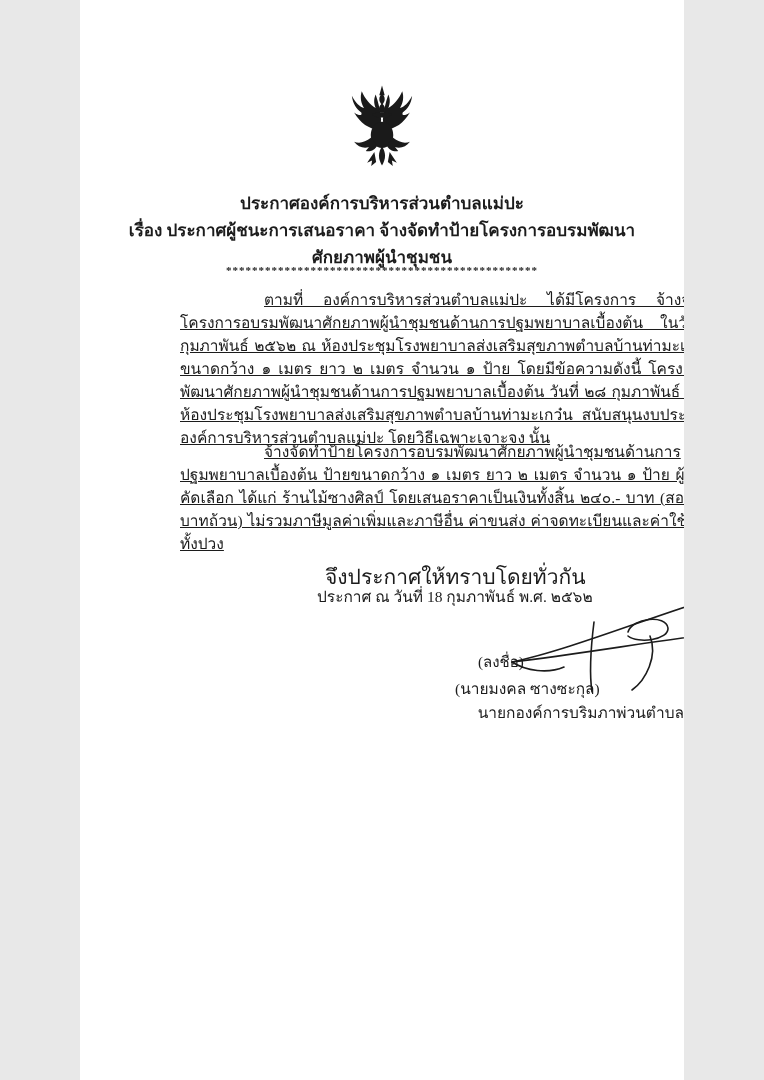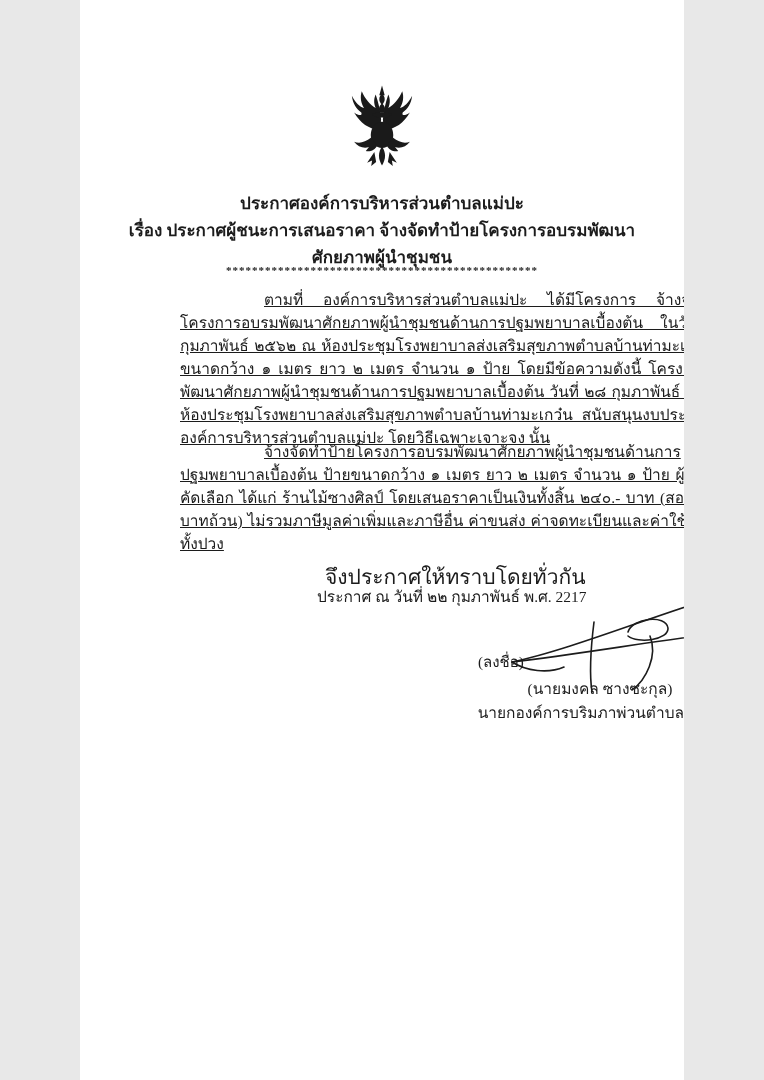--- a/index.html
+++ b/index.html
@@ -49,21 +49,21 @@
     line-height: 23px;
     text-indent: 84px;
     text-decoration: underline;
   }
   .para1 { top: 288px; }
   .para2 { top: 440px; }
   .closing-line  { position: absolute; left: 237px; top: 560px; font-size: 21px; margin-left: 8px; }
   .date-line     { position: absolute; left: 237px; top: 584px; font-size: 15.5px; }
   .sign-label    { position: absolute; left: 398px; top: 650px; font-size: 15px; }
   .signature-svg { position: absolute; left: 420px; top: 588px; }
-  .signer-name   { position: absolute; left: 375px; top: 676px; width: 290px; text-align: center; font-size: 15.5px; }
+  .signer-name   { position: absolute; left: 375px; top: 676px; width: 290px; text-align: left; font-size: 15.5px; }
   .signer-title  { position: absolute; left: 375px; top: 700px; width: 290px; text-align: center; font-size: 15.5px; }
 </style>
 </head>
 <body>
 
 <div class="page">
 
   <div class="emblem">
     <svg width="108" height="104" viewBox="0 0 240 220" aria-hidden="true">
       <g fill="#1a1a1a">
@@ -98,21 +98,21 @@
     <div>ประกาศองค์การบริหารส่วนตำบลแม่ปะ</div>
     <div>เรื่อง  ประกาศผู้ชนะการเสนอราคา จ้างจัดทำป้ายโครงการอบรมพัฒนาศักยภาพผู้นำชุมชน</div>
   </div>
 
   <div class="divider">************************************************</div>
 
   <div class="para para1">ตามที่  องค์การบริหารส่วนตำบลแม่ปะ  ได้มีโครงการ  จ้างจัดทำป้ายโครงการอบรมพัฒนาศักยภาพผู้นำชุมชนด้านการปฐมพยาบาลเบื้องต้น  ในวันที่ ๒๘ กุมภาพันธ์ ๒๕๖๒ ณ  ห้องประชุมโรงพยาบาลส่งเสริมสุขภาพตำบลบ้านท่ามะเกว๋น  ป้ายขนาดกว้าง ๑ เมตร ยาว ๒ เมตร จำนวน ๑ ป้าย โดยมีข้อความดังนี้ โครงการอบรมพัฒนาศักยภาพผู้นำชุมชนด้านการปฐมพยาบาลเบื้องต้น  วันที่ ๒๘ กุมภาพันธ์ ๒๕๖๒ ณ ห้องประชุมโรงพยาบาลส่งเสริมสุขภาพตำบลบ้านท่ามะเกว๋น สนับสนุนงบประมาณโดย องค์การบริหารส่วนตำบลแม่ปะ โดยวิธีเฉพาะเจาะจง นั้น</div>
   <div class="para para2">จ้างจัดทำป้ายโครงการอบรมพัฒนาศักยภาพผู้นำชุมชนด้านการปฐมพยาบาลเบื้องต้น ป้ายขนาดกว้าง ๑ เมตร ยาว ๒ เมตร จำนวน ๑ ป้าย ผู้ได้รับการคัดเลือก ได้แก่ ร้านไม้ซางศิลป์ โดยเสนอราคาเป็นเงินทั้งสิ้น ๒๔๐.- บาท (สองร้อยสี่สิบบาทถ้วน) ไม่รวมภาษีมูลค่าเพิ่มและภาษีอื่น ค่าขนส่ง ค่าจดทะเบียนและค่าใช้จ่ายอื่น ๆ ทั้งปวง</div>
 
   <div class="closing-line">จึงประกาศให้ทราบโดยทั่วกัน</div>
-  <div class="date-line">ประกาศ ณ วันที่  ๒๒  กุมภาพันธ์  พ.ศ. 2217</div>
+  <div class="date-line">ประกาศ ณ วันที่  18  กุมภาพันธ์  พ.ศ. ๒๕๖๒</div>
 
   <div class="sign-label">(ลงชื่อ)</div>
 
   <div class="signature-svg">
     <svg width="240" height="110" viewBox="0 0 240 110" aria-hidden="true">
       <g fill="none" stroke="#1c1c1c" stroke-width="1.6" stroke-linecap="round">
 
         <path d="M 12 74 C 70 62, 160 25, 232 4"></path>
 
         <path d="M 12 74 C 80 66, 160 52, 214 46"></path>

